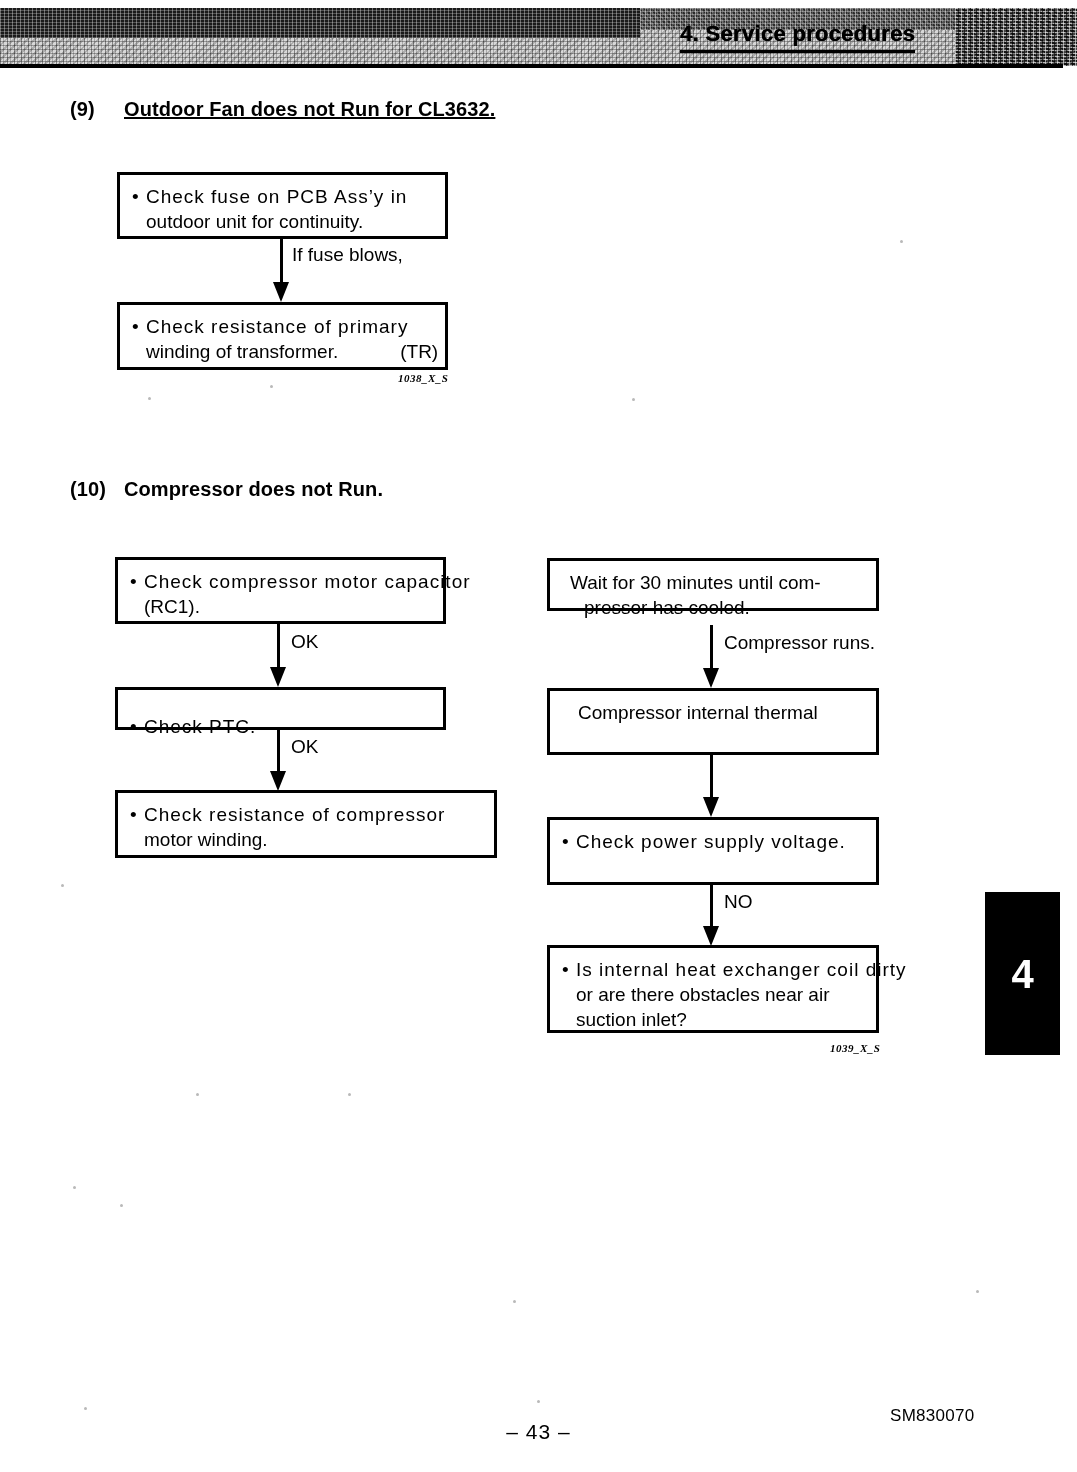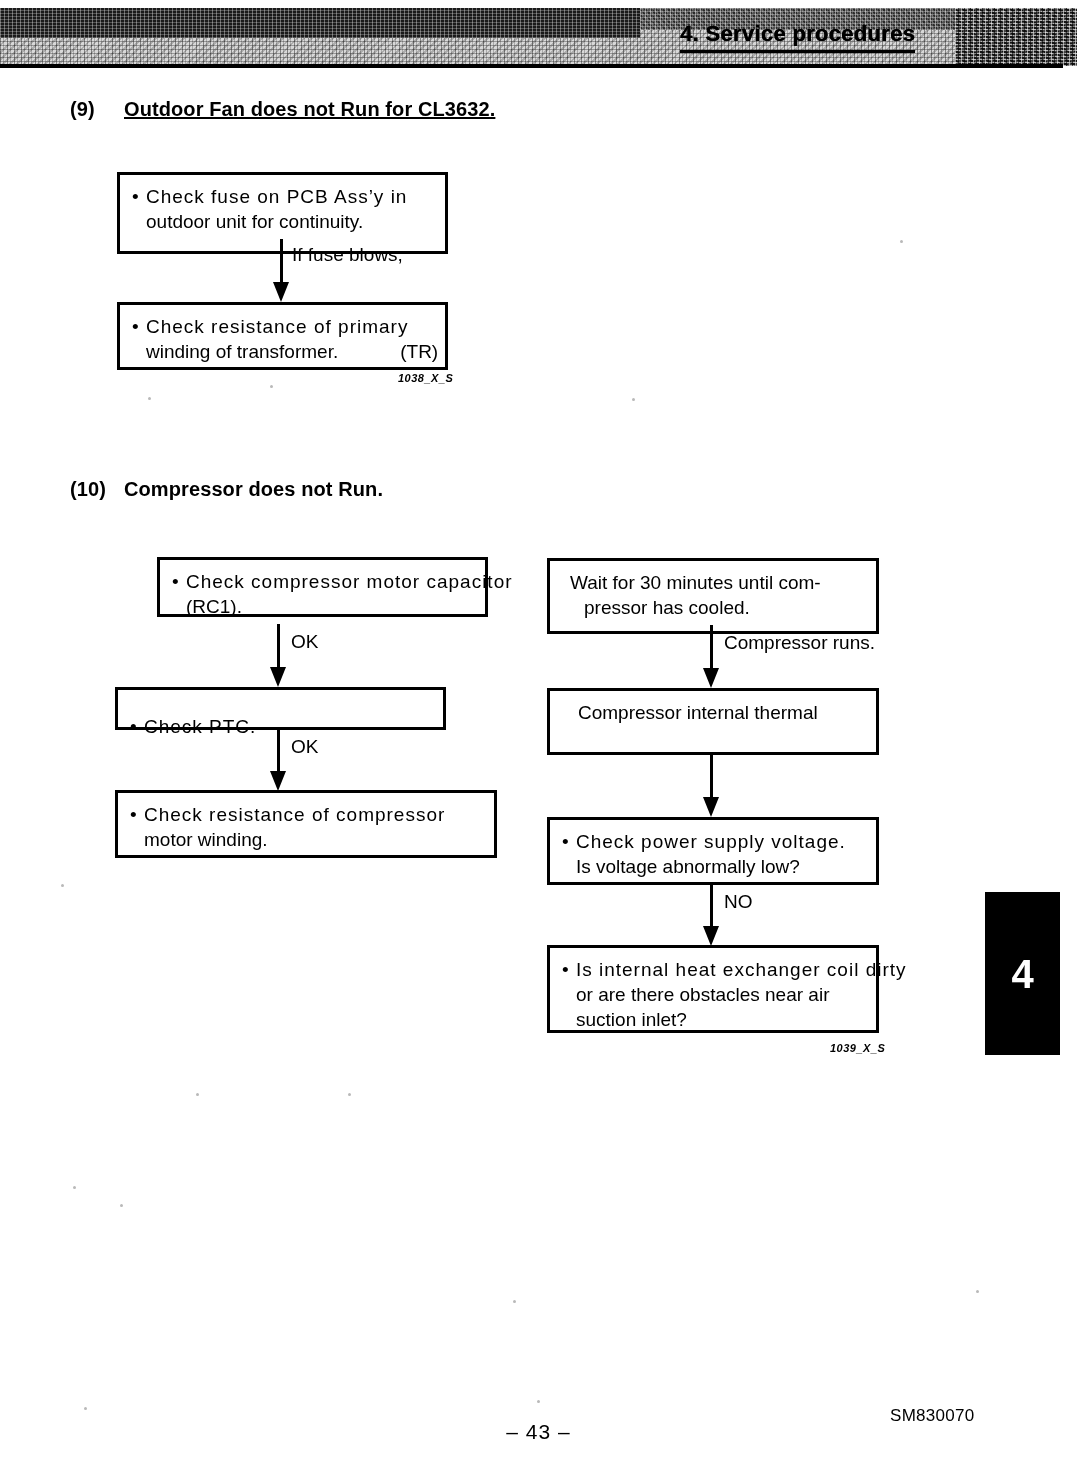--- a/index.html
+++ b/index.html
@@ -152,20 +152,21 @@
     white-space: nowrap;
   }
 
   
   .fig-id {
     position: absolute;
     font-size: 11px;
     font-weight: bold;
     font-style: italic;
     letter-spacing: 0.5px;
+    font-family: Liberation Serif, serif;
   }
 
   
   .chapter-tab {
     position: absolute;
     left: 985px;
     top: 892px;
     width: 75px;
     height: 163px;
     background: #000;
@@ -221,21 +222,21 @@
     <div class="band-block-mid"></div>
     <div class="band-block-right"></div>
   </div>
   <div class="band-rule"></div>
   <div class="header-title">4. Service procedures</div>
 
   <div class="section-heading" style="left:70px; top:98px;text-decoration:underline;">
     <span class="num">(9)</span><span>Outdoor Fan does not Run for CL3632.</span>
   </div>
 
-  <div class="flow-box" style="left:117px; top:172px; width:331px; height:82px;">
+  <div class="flow-box" style="left:117px; top:172px; width:331px; height:67px;">
     <div class="line bullet">• Check fuse on PCB Ass’y in</div>
     <div class="line indent">outdoor unit for continuity.</div>
   </div>
 
   <div class="conn" style="left:280px; top:239px; width:3px; height:63px;">
     <div class="stem" style="height:44px;"></div>
     <div class="head" style="top:43px;"></div>
   </div>
   <div class="conn-label" style="left:292px; top:244px;">If fuse blows,</div>
 
@@ -243,21 +244,21 @@
     <div class="line bullet">• Check resistance of primary</div>
     <div class="line indent"><span>winding of transformer.</span><span class="tr-tag">(TR)</span></div>
   </div>
 
   <div class="fig-id" style="left:398px; top:372px;">1038_X_S</div>
 
   <div class="section-heading" style="left:70px; top:478px;">
     <span class="num">(10)</span><span>Compressor does not Run.</span>
   </div>
 
-  <div class="flow-box" style="left:115px; top:557px; width:331px; height:60px;margin-left:42px;">
+  <div class="flow-box" style="left:115px; top:557px; width:331px; height:67px;">
     <div class="line bullet">• Check compressor motor capacitor</div>
     <div class="line indent">(RC1).</div>
   </div>
 
   <div class="conn" style="left:277px; top:624px; width:3px; height:63px;">
     <div class="stem" style="height:44px;"></div>
     <div class="head" style="top:43px;"></div>
   </div>
   <div class="conn-label" style="left:291px; top:631px;">OK</div>
 
@@ -269,21 +270,21 @@
     <div class="stem" style="height:42px;"></div>
     <div class="head" style="top:41px;"></div>
   </div>
   <div class="conn-label" style="left:291px; top:736px;">OK</div>
 
   <div class="flow-box" style="left:115px; top:790px; width:382px; height:68px;">
     <div class="line bullet">• Check resistance of compressor</div>
     <div class="line indent">motor winding.</div>
   </div>
 
-  <div class="flow-box" style="left:547px; top:558px; width:332px; height:76px; padding-left:20px;">
+  <div class="flow-box" style="left:547px; top:558px; width:332px; height:53px; padding-left:20px;">
     <div class="line">Wait for 30 minutes until com-</div>
     <div class="line indent">pressor has cooled.</div>
   </div>
 
   <div class="conn" style="left:710px; top:625px; width:3px; height:63px;">
     <div class="stem" style="height:44px;"></div>
     <div class="head" style="top:43px;"></div>
   </div>
   <div class="conn-label" style="left:724px; top:632px;">Compressor runs.</div>
 
@@ -291,21 +292,20 @@
     <div class="line">Compressor internal thermal</div>
   </div>
 
   <div class="conn" style="left:710px; top:755px; width:3px; height:62px;">
     <div class="stem" style="height:43px;"></div>
     <div class="head" style="top:42px;"></div>
   </div>
 
   <div class="flow-box" style="left:547px; top:817px; width:332px; height:68px;">
     <div class="line bullet">• Check power supply voltage.</div>
-    <div class="line indent">Is voltage abnormally low?</div>
   </div>
 
   <div class="conn" style="left:710px; top:885px; width:3px; height:60px;">
     <div class="stem" style="height:42px;"></div>
     <div class="head" style="top:41px;"></div>
   </div>
   <div class="conn-label" style="left:724px; top:891px;">NO</div>
 
   <div class="flow-box" style="left:547px; top:945px; width:332px; height:88px;">
     <div class="line bullet">• Is internal heat exchanger coil dirty</div>

